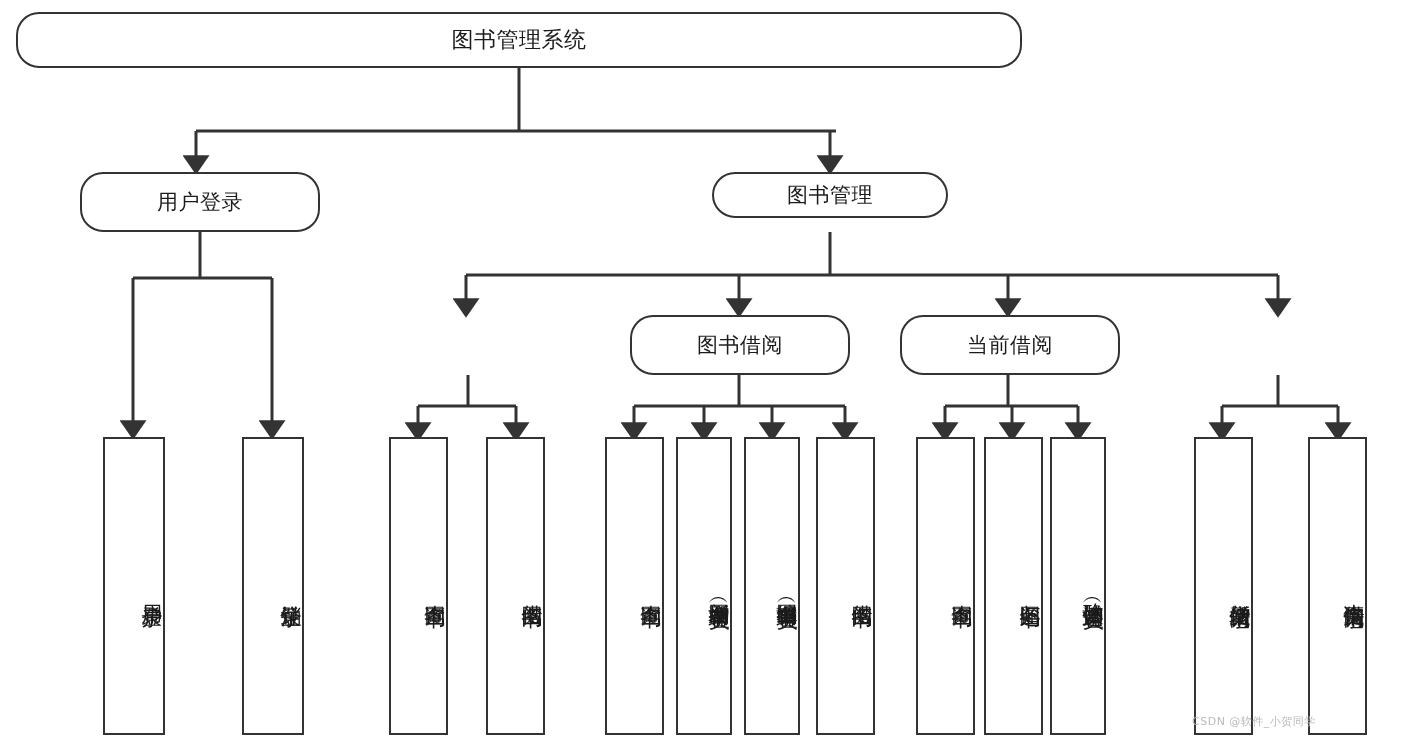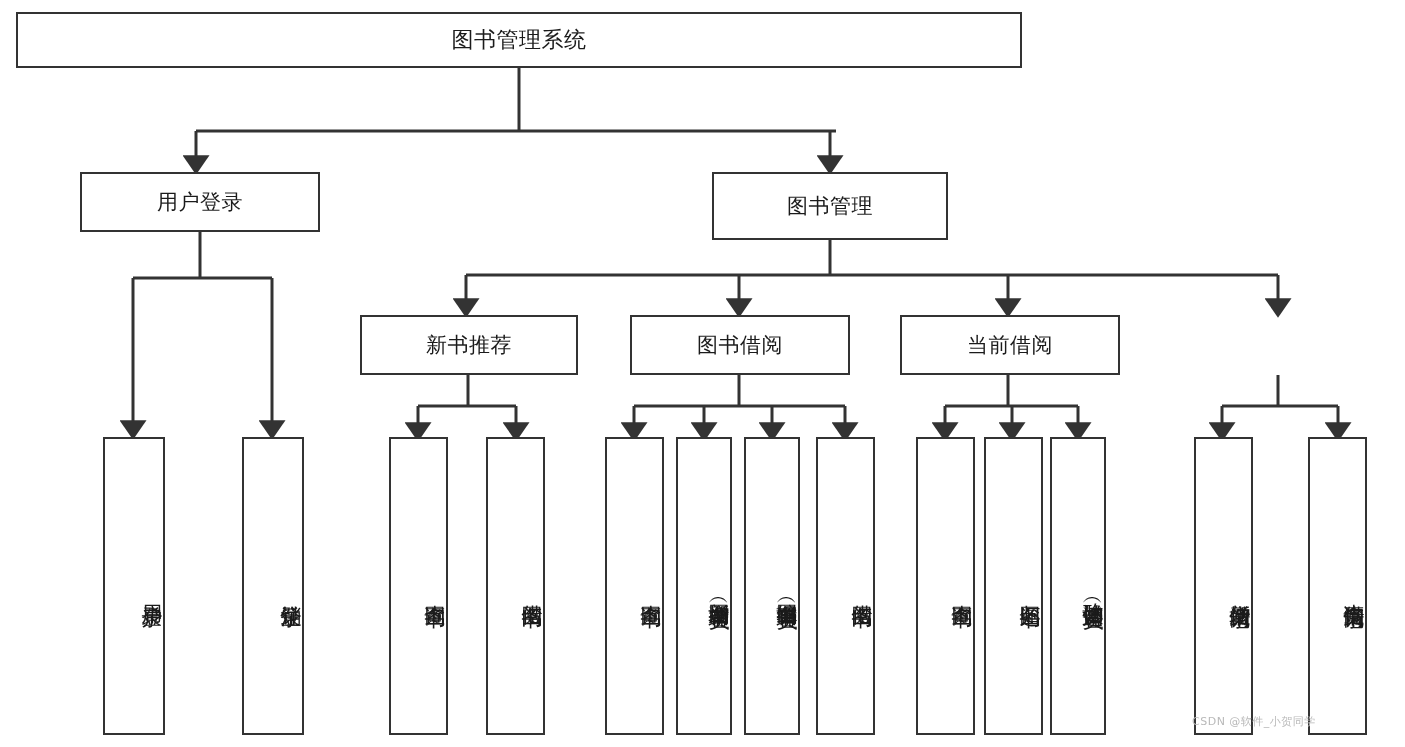--- a/index.html
+++ b/index.html
@@ -23,20 +23,21 @@
     border: 2px solid #333333;
     background: #ffffff;
     display: flex;
     align-items: center;
     justify-content: center;
     color: #1b1b1b;
   }
   .node.horiz {
     font-size: 21px;
     letter-spacing: 0.5px;
+    border-radius: 23px;
   }
   .node.vert {
     writing-mode: vertical-rl;
     text-orientation: upright;
     font-size: 21px;
     padding-top: 8px;
     align-items: flex-start;
     justify-content: center;
     line-height: 1.05;
     letter-spacing: 1px;
@@ -119,27 +120,24 @@
   </svg>
 
   <div class="node horiz title" style="left:16px; top:12px; width:1006px; height:56px;">
     <span>图书管理系统</span>
   </div>
 
   <div class="node horiz" style="left:80px; top:172px; width:240px; height:60px;">
     <span>用户登录</span>
   </div>
 
-  <div class="node horiz" style="left:712px; top:172px; width:236px; height:68px;text-align:right;">
+  <div class="node horiz" style="left:712px; top:172px; width:236px; height:46px;text-align:right;">
     <span>图书管理</span>
   </div>
 
-  <div class="node horiz" style="left:360px; top:315px; width:218px; height:60px;">
-    <span>新书推荐</span>
-  </div>
 
   <div class="node horiz" style="left:630px; top:315px; width:220px; height:60px;">
     <span>图书借阅</span>
   </div>
 
   <div class="node horiz" style="left:900px; top:315px; width:220px; height:60px;">
     <span>当前借阅</span>
   </div>
 
 

